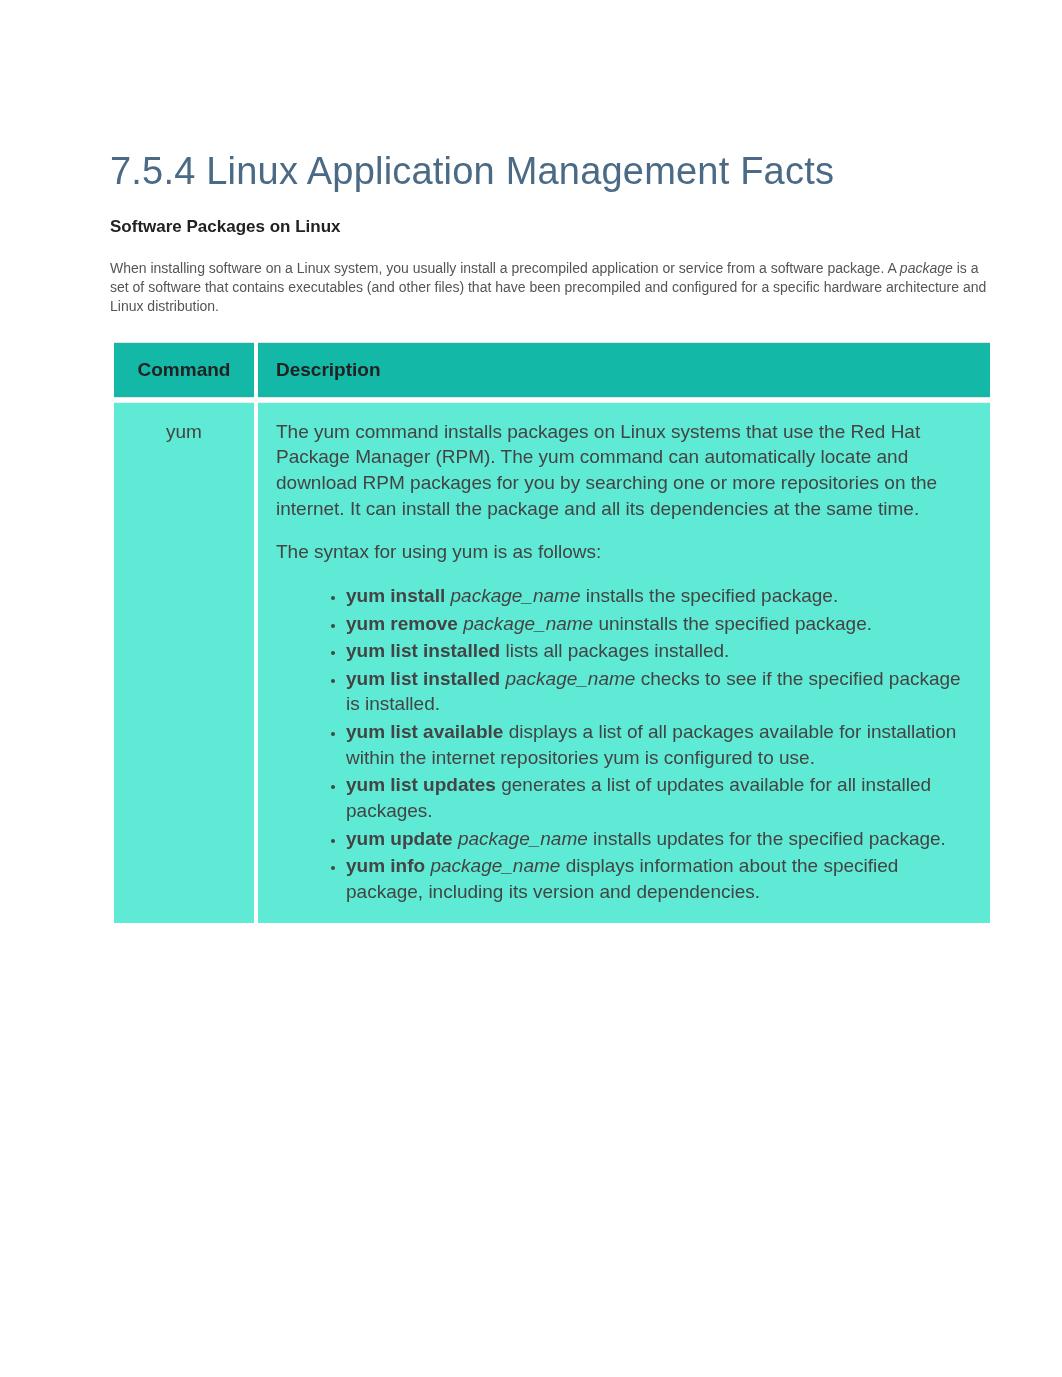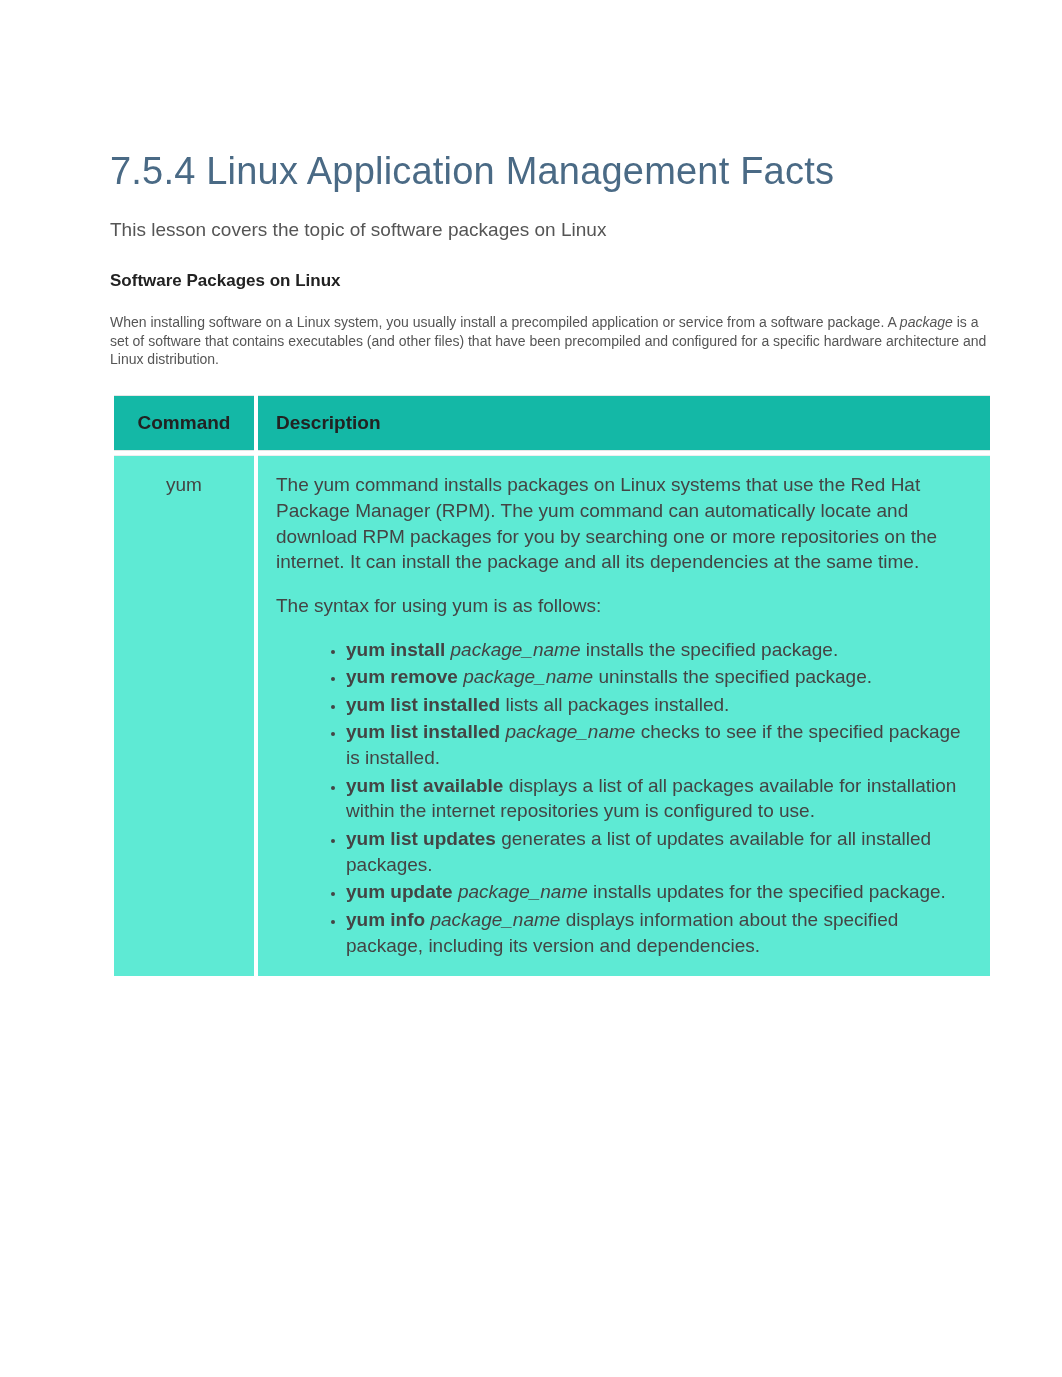--- a/index.html
+++ b/index.html
@@ -92,21 +92,20 @@
     .b { font-weight: 700; }
     .bi { font-weight: 400; font-style: italic; text-align: right; }
   </style>
 </head>
 <body>
 
 <div class="page">
 
   <h1>7.5.4 Linux Application Management Facts</h1>
 
-  <p class="intro">This lesson covers the topic of software packages on Linux</p>
 
   <p class="section-heading">Software Packages on Linux</p>
 
   <p class="para">
     <span>When installing software on a Linux system, you usually install a precompiled application or service from a software package. A </span><span class="ital">package</span><span> is a set of software that contains executables (and other files) that have been precompiled and configured for a specific hardware architecture and Linux distribution.</span>
   </p>
 
 
   <table class="cmd-table">
     <thead>

